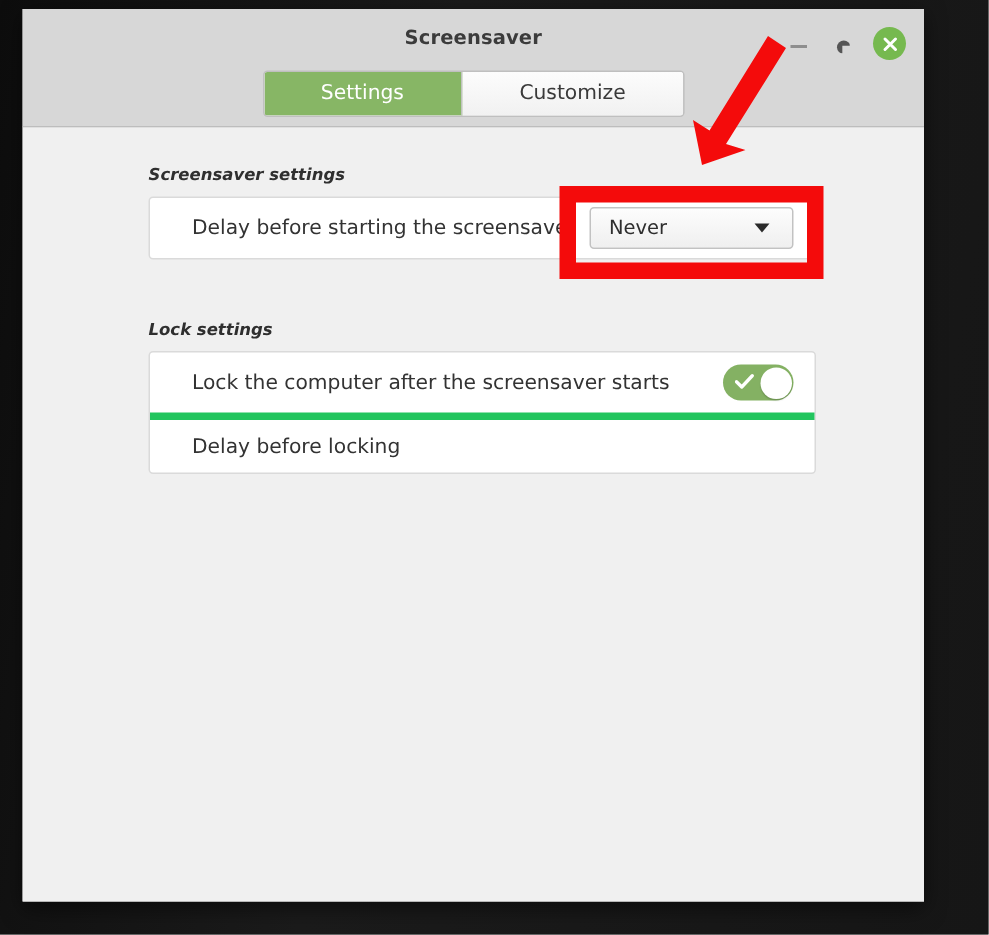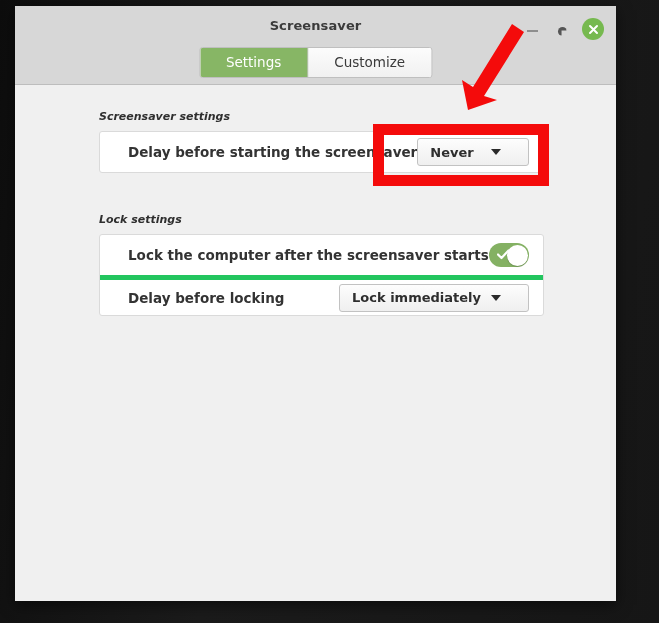--- a/index.html
+++ b/index.html
@@ -93,21 +93,21 @@
     left: 50%;
     transform: translateX(-50%);
     top: 41px;
     display: flex;
     border: 1px solid #bfbfbf;
     border-radius: 3px;
     overflow: hidden;
     background: #fafafa;
   }
   .tab {
-    padding: 0 26px;
+    padding: 0 38px;
     height: 29px;
     line-height: 29px;
     font-size: 13.5px;
     color: #3a3a3a;
     background: linear-gradient(#fcfcfc, #f1f1f1);
     border-right: 1px solid #c4c4c4;
     white-space: nowrap;
   }
   .tab:last-child { border-right: none; }
   .tab.active {
@@ -134,21 +134,20 @@
   #title-lock { top: 128px; }
 
   .panel {
     position: absolute;
     left: 84px;
     width: 445px;
     background: #ffffff;
     border: 1px solid #dadada;
     border-radius: 3px;
     box-sizing: border-box;
-    font-weight: bold;
   }
   #panel-screensaver { top: 46px; }
   #panel-lock { top: 149px; }
 
   .row {
     position: relative;
     display: flex;
     align-items: center;
     height: 40px;
     padding: 0 14px 0 28px;
@@ -165,21 +164,21 @@
 
   
   .dropdown {
     display: flex;
     align-items: center;
     height: 28px;
     border: 1px solid #c2c2c2;
     border-radius: 3px;
     background: linear-gradient(#fdfdfd, #efefef);
     box-sizing: border-box;
-    padding: 0 27px 0 12px;
+    padding: 0 15px 0 12px;
     font-size: 13px;
     color: #2e2e2e;
   }
   .dropdown.wide {
     width: 136px;
     justify-content: space-between;
   }
   .dropdown .caret {
     width: 0;
     height: 0;
@@ -289,24 +288,20 @@
         <div class="toggle">
           <svg class="check" width="13" height="11" viewBox="0 0 13 11">
             <path d="M1 5.5 L4.5 9 L11.5 1.5" stroke="#ffffff" stroke-width="2.2" fill="none" stroke-linecap="round" stroke-linejoin="round"></path>
           </svg>
           <span class="knob"></span>
         </div>
       </div>
 
       <div class="row">
         <div class="row-label">Delay before locking</div>
-        <div class="dropdown">
-          <span>Lock immediately</span>
-          <span class="caret"></span>
-        </div>
       </div>
 
     </div>
 
   </div>
 </div>
 
 <div id="annotation-box"></div>
 
 <svg id="annotation-arrow" viewBox="0 0 100 95">

